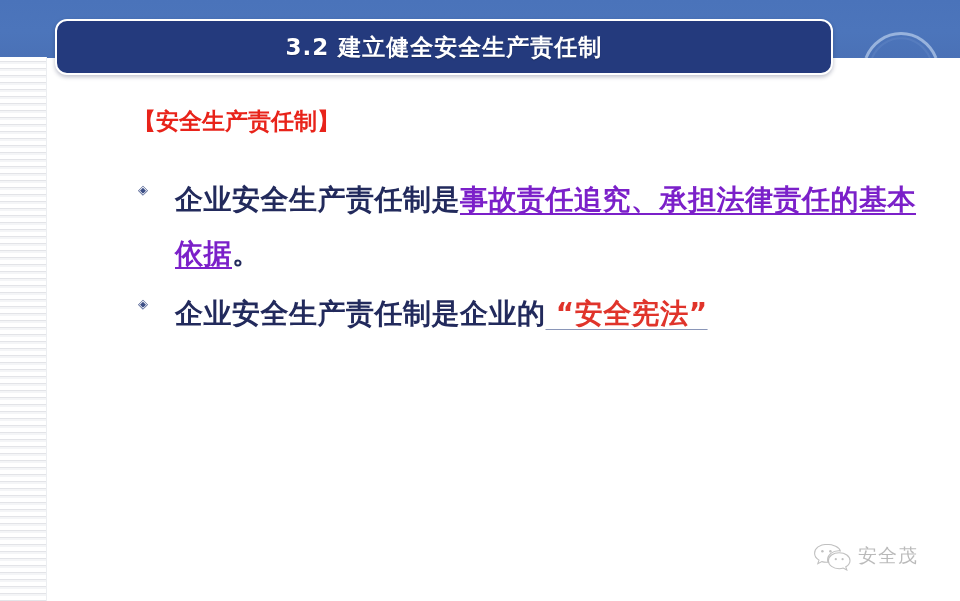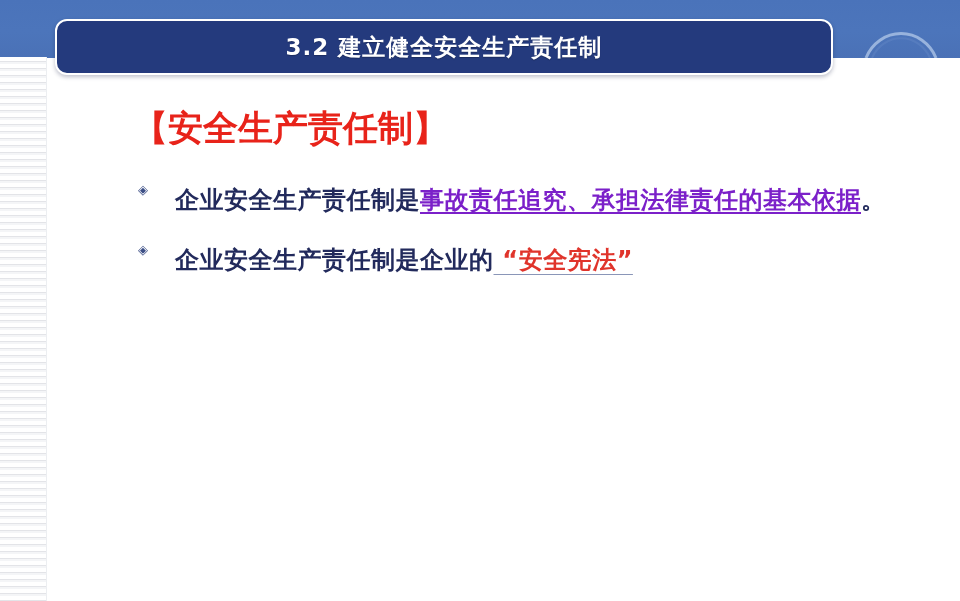--- a/index.html
+++ b/index.html
@@ -108,21 +108,21 @@
     left: 0;
     top: 95px;
     width: 960px;
     height: 420px;
   }
 
   .red-heading {
     position: absolute;
     left: 133px;
     top: 14px;
-    font-size: 35px;
+    font-size: 23px;
     font-weight: bold;
     color: #e8231a;
     letter-spacing: 0px;
     line-height: 1.1;
     white-space: nowrap;
   }
 
   .bullet-list {
     position: absolute;
     left: 133px;
@@ -143,21 +143,21 @@
     width: 14px;
     height: 14px;
     color: #3d4f86;
     font-size: 13px;
     line-height: 14px;
     text-align: center;
   }
 
   .bullet-text {
     margin-left: 42px;
-    font-size: 24px;
+    font-size: 28px;
     font-weight: bold;
     color: #222a5c;
     line-height: 54px;
     letter-spacing: 0.5px;
   }
 
   .seg-purple {
     color: #7b20c9;
     text-decoration: underline;
     text-decoration-color: #7b20c9;
@@ -240,14 +240,31 @@
       <div class="bullet-row">
         <span class="bullet-marker">◈</span>
         <div class="bullet-text">
           <span class="seg-dark">企业安全生产责任制是企业的</span><span class="seg-red seg-underline-blue"> “安全宪法” </span>
         </div>
       </div>
 
     </div>
   </div>
 
+  <div class="watermark">
+    <span class="wm-icon">
+      <svg width="40" height="30" viewBox="0 0 40 30" xmlns="http://www.w3.org/2000/svg">
+        <path d="M14.5 3.2 C7.8 3.2 2.6 7.3 2.6 12.2 c0 2.8 1.7 5.3 4.4 6.9 l-1.2 3.6 4.1-2.1
+                 c1.4 0.4 2.9 0.6 4.6 0.6 0.5 0 1 0 1.5-0.1 -0.3-0.8-0.4-1.6-0.4-2.5
+                 0-4.9 5-8.8 11.2-8.8 0.5 0 1 0 1.5 0.1 C27.3 6.2 21.6 3.2 14.5 3.2 z" fill="none" stroke="#6a6a6a" stroke-width="1.1"></path>
+        <circle cx="10.4" cy="10.2" r="1.25" fill="#6a6a6a"></circle>
+        <circle cx="18.4" cy="10.2" r="1.25" fill="#6a6a6a"></circle>
+        <path d="M27.2 11.7 c-6.0 0-10.8 3.6-10.8 8.0 0 4.4 4.8 8.0 10.8 8.0
+                 1.4 0 2.8-0.2 4.0-0.6 l3.6 1.9 -1.0-3.2 c2.5-1.5 4.2-3.7 4.2-6.1
+                 0-4.4-4.8-8.0-10.8-8.0 z" fill="none" stroke="#6a6a6a" stroke-width="1.1"></path>
+        <circle cx="23.8" cy="18.2" r="1.1" fill="#6a6a6a"></circle>
+        <circle cx="30.6" cy="18.2" r="1.1" fill="#6a6a6a"></circle>
+      </svg>
+    </span>
+    <span class="wm-label">安全茂</span>
+  </div>
 
 </div>
 
 </body></html>

